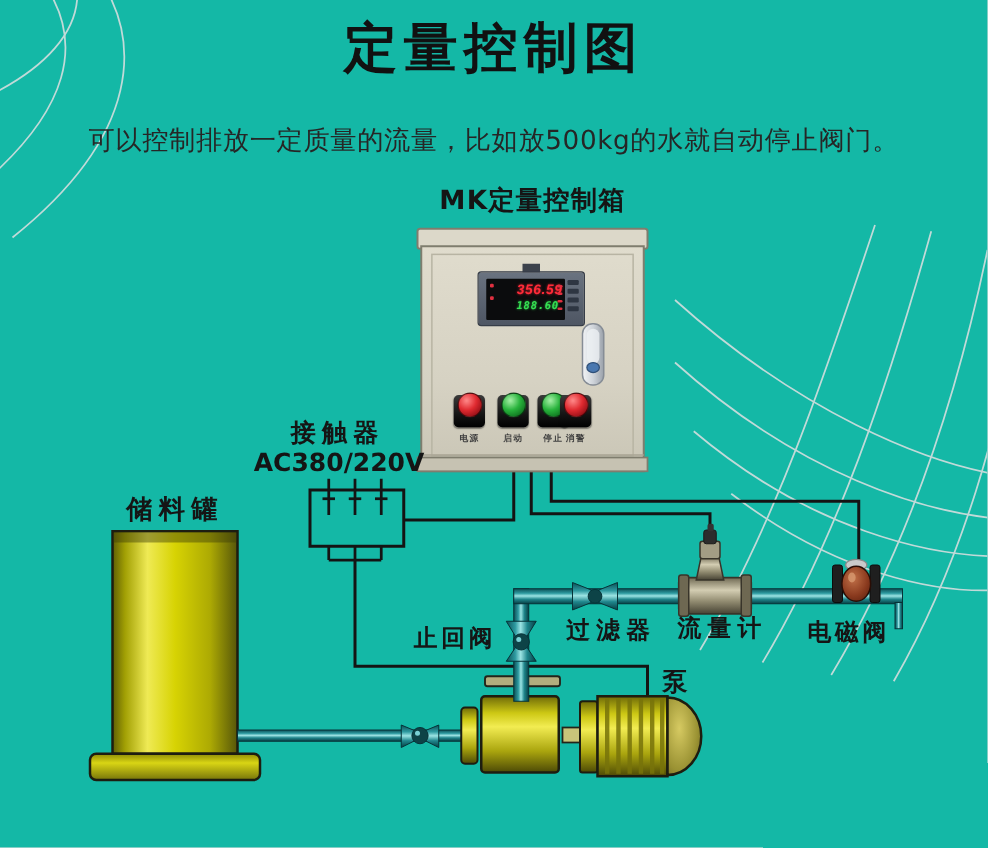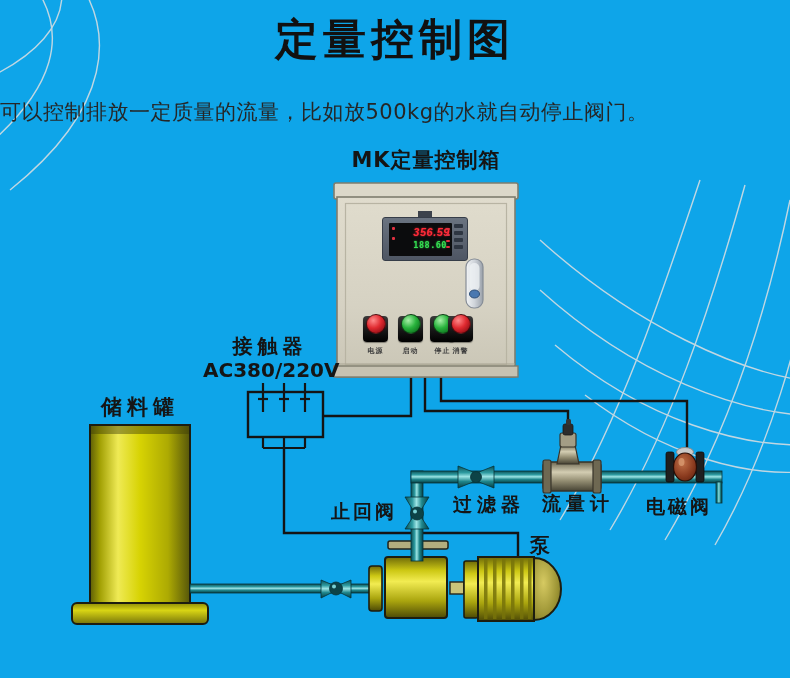--- a/index.html
+++ b/index.html
@@ -1,24 +1,24 @@
 <!DOCTYPE html>
 <html><head>
 <meta charset="utf-8">
 <style>
   html,body{margin:0;padding:0;background:#dfdfdf;}
   .page{
     position:relative;width:790px;height:678px;margin:0 auto;
-    background:#0ea5e9;overflow:hidden;
+    background:#14b8a6;overflow:hidden;
     font-family:"DejaVu Sans","Liberation Sans",sans-serif;
   }
   .page svg.draw{position:absolute;left:0;top:0;}
   .lbl{position:absolute;font-weight:700;color:#151515;white-space:nowrap;line-height:1.1;}
   .title{left:0;right:0;top:16px;text-align:center;font-size:43px;letter-spacing:5px;color:#111;}
-  .subtitle{left:0;right:0;top:101px;font-size:21px;font-weight:500;letter-spacing:0.5px;color:#262626;}
+  .subtitle{left:0;right:0;top:101px;text-align:center;font-size:21px;font-weight:500;letter-spacing:0.5px;color:#262626;}
   .mk-label{left:337px;top:149px;width:178px;text-align:center;font-size:21px;letter-spacing:1px;}
   .contactor-label{left:203px;top:335px;width:134px;text-align:center;font-size:20px;letter-spacing:5px;}
   .contactor-rating{left:203px;top:359px;width:134px;text-align:center;font-size:20px;letter-spacing:0px;}
   .tank-label{left:88px;top:396px;width:104px;text-align:center;font-size:21px;letter-spacing:5px;}
   .checkvalve-label{left:331px;top:501px;font-size:19px;letter-spacing:3px;}
   .filter-label{left:453px;top:494px;font-size:19px;letter-spacing:5px;}
   .flowmeter-label{left:542px;top:493px;font-size:19px;letter-spacing:5px;}
   .solenoid-label{left:646px;top:496px;font-size:19px;letter-spacing:3px;}
   .pump-label{left:530px;top:534px;font-size:20px;}
 
@@ -34,21 +34,21 @@
   }
   .display .row1{
     position:absolute;right:2px;top:3px;
     font-family:Liberation Sans, sans-serif;
     font-weight:700;font-style:italic;font-size:11px;letter-spacing:0.5px;
     color:#ff2b38;text-shadow:0 0 2px rgba(255,40,56,.8);
   }
   .display .row2{
     position:absolute;right:5px;top:17px;
     font-family:"DejaVu Sans Mono","Liberation Mono",monospace;
-    font-weight:700;font-size:8.5px;letter-spacing:0.5px;
+    font-weight:700;font-style:italic;font-size:8.5px;letter-spacing:0.5px;
     color:#35e052;text-shadow:0 0 2px rgba(53,224,82,.8);
   }
   .led{position:absolute;width:3px;height:3px;background:#e03040;border-radius:1px;}
   .keycol span{position:absolute;right:4px;width:9px;height:4px;background:#2e3642;border-radius:1px;}
 
   
   .pbtn{position:absolute;width:48px;height:30px;top:314px;}
   .pbtn .base{
     position:absolute;left:0;top:2px;width:25px;height:26px;border-radius:4px;
     background:linear-gradient(180deg,#3a3a3a,#141414 60%,#000);

